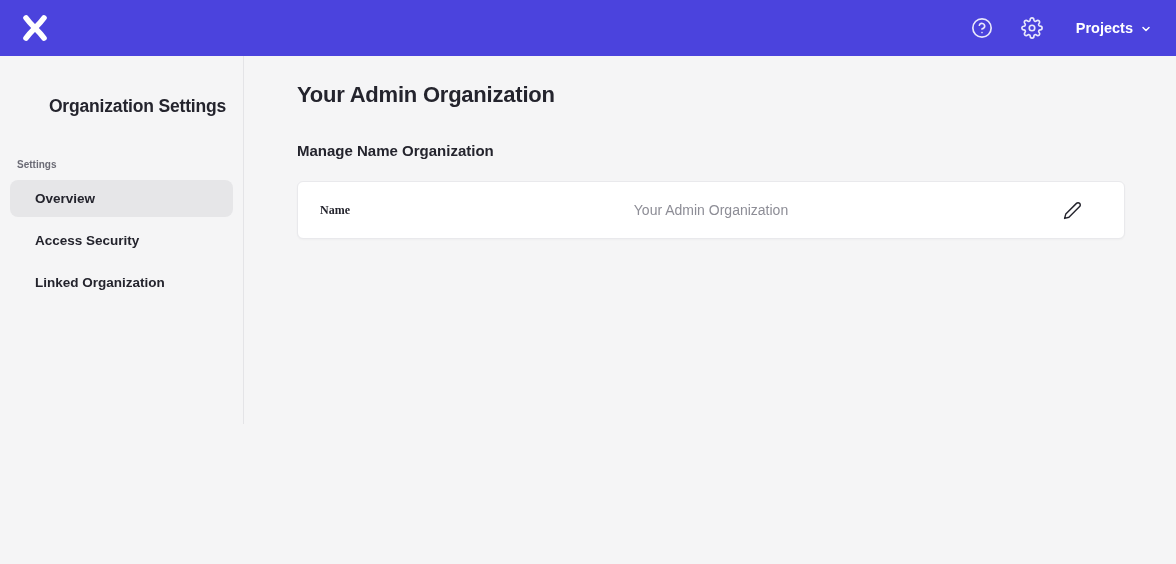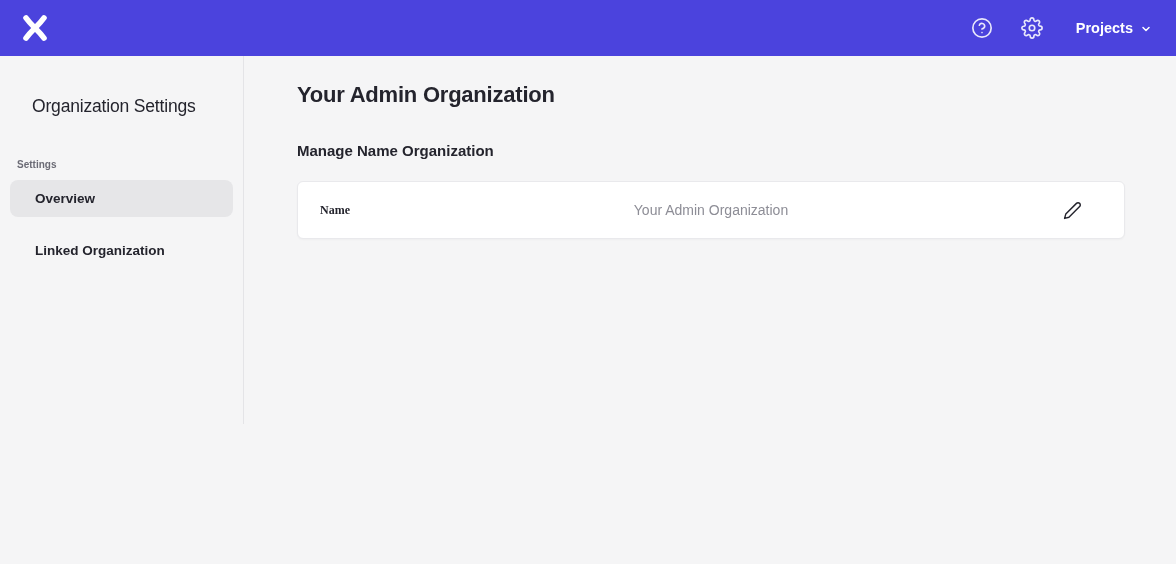--- a/index.html
+++ b/index.html
@@ -56,43 +56,44 @@
 
   .sidebar {
     width: 244px;
     flex: 0 0 244px;
     border-right: 1px solid var(--divider);
     background: var(--page-bg);
     padding-top: 40px;
   }
   .sidebar-title {
     font-size: 17.5px;
-    font-weight: 400;
+    font-weight: 700;
     letter-spacing: -0.01em;
     padding-left: 32px;
     color: var(--text-dark);
+    text-align: center;
   }
   .sidebar-section-label {
     margin: 42px 0 10px 17px;
     font-size: 10px;
     font-weight: 600;
     color: var(--text-gray);
   }
   .nav { list-style: none; padding: 0 10px; }
   .nav-item {
     height: 37px;
     display: flex;
     align-items: center;
     padding-left: 25px;
     font-size: 13.5px;
     font-weight: 600;
     color: var(--text-dark);
     border-radius: 8px;
     cursor: pointer;
-    margin-bottom: 15px;
+    margin-bottom: 5px;
     text-align: center;
   }
   .nav-item.active { background: var(--active-item-bg); }
 
   
   .main { flex: 1; padding: 26px 51px 0 53px; }
   .page-title {
     font-size: 22px;
     font-weight: 700;
     letter-spacing: -0.01em;
@@ -178,20 +179,23 @@
   <div class="body">
 
     <div class="sidebar">
       <div class="sidebar-title">Organization Settings</div>
       <div class="sidebar-section-label">Settings</div>
       <ul class="nav">
         <li class="nav-item active">
           <span>Overview</span>
         </li>
         <li class="nav-item">
+          <span>Access Security</span>
+        </li>
+        <li class="nav-item">
           <span>Linked Organization</span>
         </li>
       </ul>
     </div>
 
     <div class="main">
       <h1 class="page-title">Your Admin Organization</h1>
       <h2 class="section-title">Manage Name Organization</h2>
 
       <div class="card">

